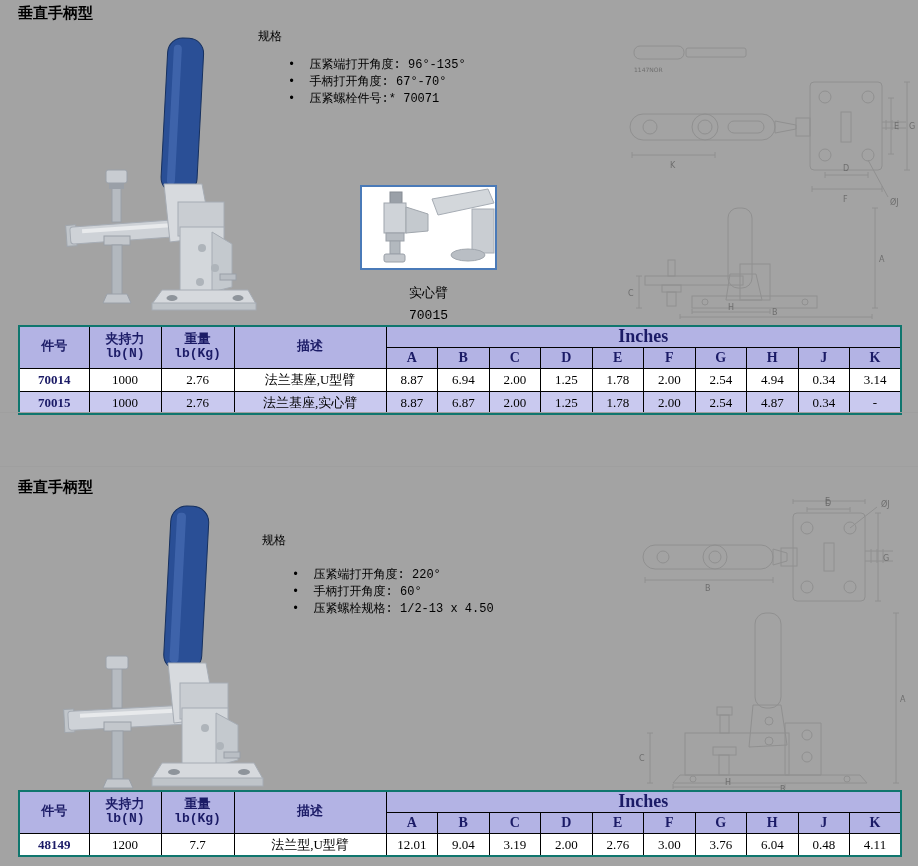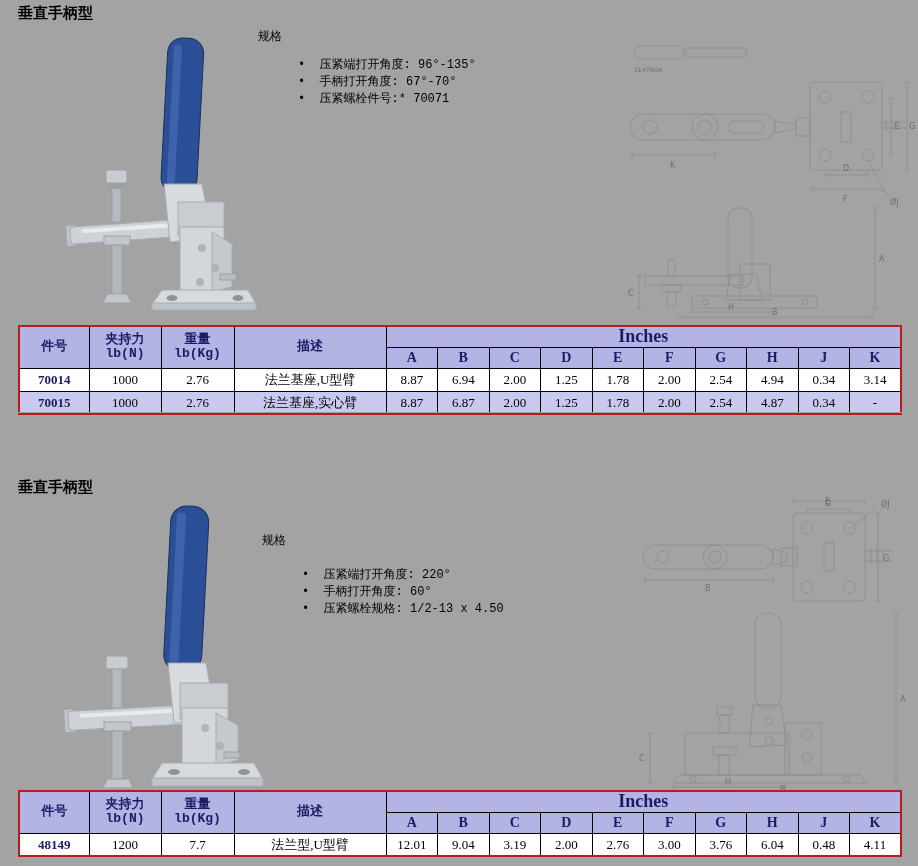--- a/index.html
+++ b/index.html
@@ -4,34 +4,34 @@
 <style>
   html,body{margin:0;padding:0;background:#fff;}
   #page{position:relative;width:918px;height:866px;background:#a3a3a3;overflow:hidden;
         font-family:"DejaVu Sans",sans-serif;color:#000;}
 
   .section-title{position:absolute;font-family:"DejaVu Sans",sans-serif;
                  font-weight:bold;font-size:15px;color:#000;}
 
   .specs{position:absolute;font-family:"Liberation Mono",monospace;font-size:12px;color:#000;}
   .specs-title{margin:0 0 12px 0;}
-  .specs ul{margin:10px;padding:0 0 0 30px;list-style:none;}
+  .specs ul{margin:0;padding:0 0 0 30px;list-style:none;}
   .specs li{line-height:17px;white-space:nowrap;}
   .specs li::before{content:"\2022\00a0\00a0";}
   .note{margin:18px 0 0 0;white-space:nowrap;}
 
   .inset{position:absolute;width:137px;text-align:center;}
   .inset-frame{width:133px;height:81px;border:2px solid var(--frame-blue);background:#fff;}
   .inset-caption{font-family:"Liberation Mono",monospace;font-size:13px;margin-top:10px;}
   .inset-part{font-family:"Liberation Mono",monospace;font-size:13px;margin-top:6px;}
 
   .rule{position:absolute;left:0;width:918px;height:1px;background:#9f9f9f;}
 
   .spec-table{position:absolute;border-collapse:collapse;table-layout:fixed;width:884px;
-              border:2px solid #b91c1c;font-family:"Liberation Mono",monospace;font-size:13px;}
+              border:2px solid #0f766e;font-family:"Liberation Mono",monospace;font-size:13px;}
   .spec-table th,.spec-table td{border:1px solid #000;text-align:center;padding:0 2px;overflow:hidden;}
   .spec-table th{background:var(--table-header-bg);color:var(--part-number-color);
                  font-weight:bold;white-space:pre-line;line-height:1.1;}
   .spec-table th.col-group{font-family:"Liberation Serif",serif;height:16px;font-size:18px;}
   .spec-table th.col-dim{font-family:"Liberation Serif",serif;height:20px;font-size:14px;}
   .spec-table tbody tr{height:23px;background:#fff;font-family:Liberation Serif, serif;}
   .spec-table tbody tr.alt td{background:var(--table-alt-row-bg);}
   .spec-table td.cell-part{font-weight:bold;color:var(--part-number-color);}
 
   .art{position:absolute;}
@@ -83,20 +83,35 @@
 
   <div class="specs" style="left:258px;top:28px;width:340px;">
     <p class="specs-title">规格</p>
     <ul>
       <li>压紧端打开角度: 96°-135°</li>
       <li>手柄打开角度: 67°-70°</li>
       <li>压紧螺栓件号:* 70071</li>
     </ul>
   </div>
 
+  <div class="inset" style="left:360px;top:185px;">
+    <svg class="inset-frame" viewBox="0 0 133 81">
+      <polygon points="70,12 126,2 132,16 76,28" fill="#d3d7db" stroke="#a6acb4"></polygon>
+      <rect x="110" y="22" width="22" height="44" fill="#c9cdd2" stroke="#a6acb4"></rect>
+      <ellipse cx="106" cy="68" rx="17" ry="6" fill="#b9bec4" stroke="#a0a6ad"></ellipse>
+      <rect x="28" y="5" width="12" height="11" fill="#9aa0a8" stroke="#868c94"></rect>
+      <rect x="22" y="16" width="22" height="30" fill="#cfd3d8" stroke="#a0a6ad"></rect>
+      <polygon points="44,20 66,27 66,44 44,46" fill="#c4c9ce" stroke="#a0a6ad"></polygon>
+      <rect x="24" y="46" width="18" height="8" fill="#b6bbc1" stroke="#9aa0a8"></rect>
+      <rect x="28" y="54" width="10" height="13" fill="#b2b8be" stroke="#9aa0a8"></rect>
+      <rect x="22" y="67" width="21" height="8" rx="2" fill="#c3c7cc" stroke="#9aa0a8"></rect>
+    </svg>
+    <div class="inset-caption">实心臂</div>
+    <div class="inset-part">70015</div>
+  </div>
 
   <svg class="art tech" style="left:620px;top:12px;" width="295" height="308" viewBox="0 0 295 308">
     <g fill="none" stroke="#909090" stroke-width="1">
 
       <rect x="14" y="34" width="50" height="13" rx="6"></rect>
       <rect x="66" y="36" width="60" height="9" rx="2"></rect>
 
       <rect x="10" y="102" width="145" height="26" rx="13"></rect>
       <circle cx="30" cy="115" r="7"></circle>
       <circle cx="85" cy="115" r="13"></circle>

